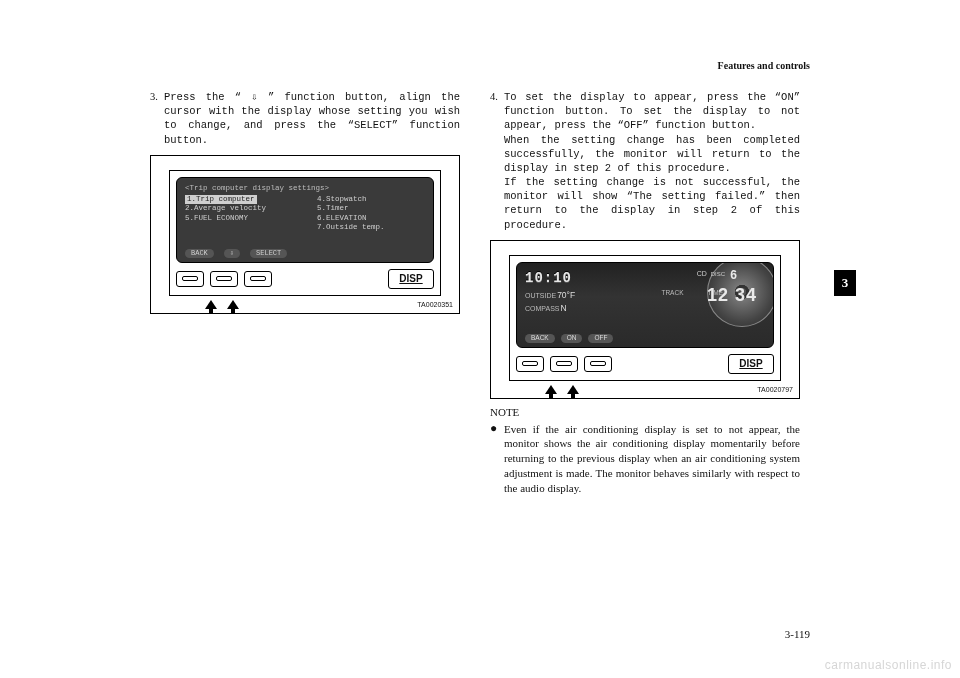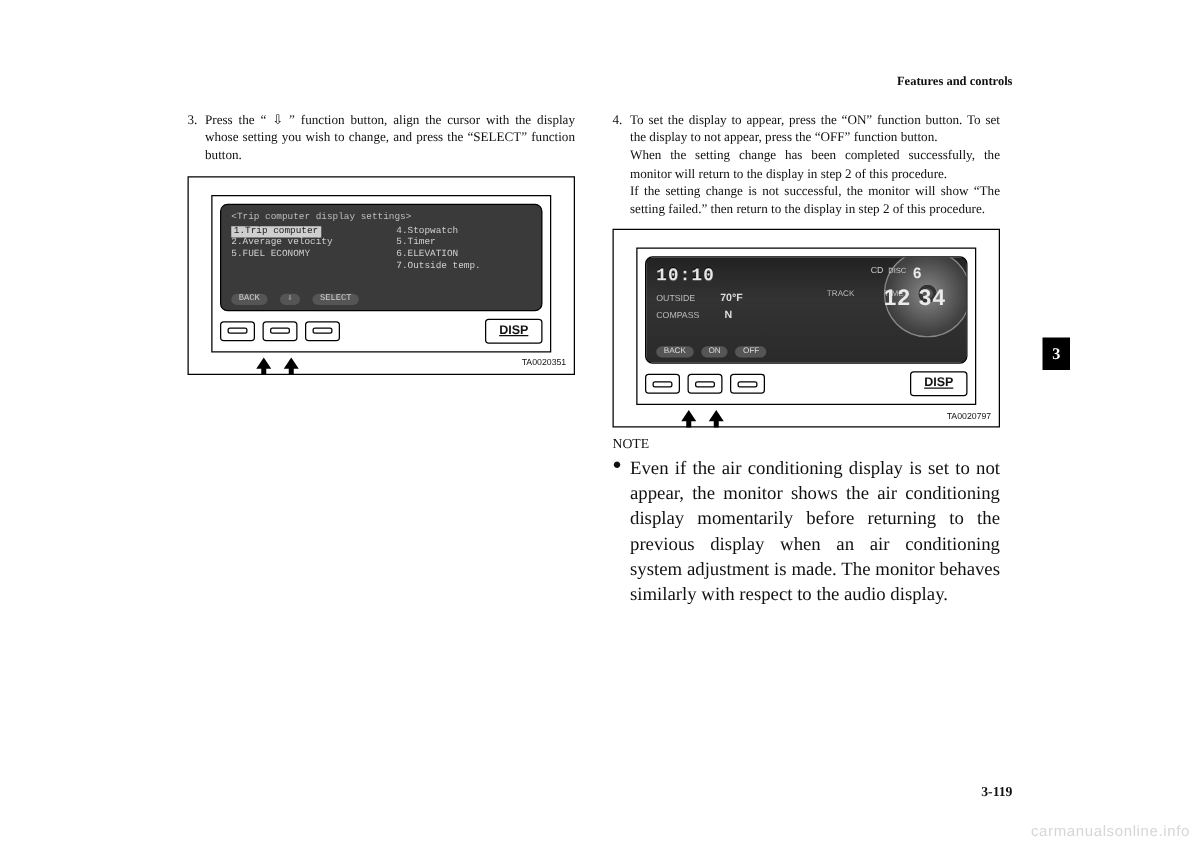--- a/index.html
+++ b/index.html
@@ -31,21 +31,21 @@
     width: 310px;
     font-size: 10.5px;
     line-height: 1.35;
     text-align: justify;
   }
   .col-left { left: 0; top: 10px; }
   .col-right { left: 340px; top: 10px; }
 
   .step { display: flex; }
   .step-num { flex: 0 0 14px; }
-  .step-body { flex: 1 1 auto; }
+  .step-body { flex: 1 1 auto; font-family: Liberation Mono, monospace; }
 
   .figure {
     border: 1.2px solid #000;
     margin-top: 8px;
     padding: 14px 18px 4px 18px;
     position: relative;
   }
   .fig-id {
     position: absolute;
     right: 6px;
@@ -134,57 +134,57 @@
     overflow: hidden;
   }
   .clock {
     font-family: "Courier New", monospace;
     font-size: 14px; font-weight: bold;
     color: #e6e6e6;
     text-shadow: 0 1px 0 #fff3, 0 -1px 0 #000;
     letter-spacing: 1px;
   }
   .row-s { font-size: 7px; color: #bbb; margin-top: 2px; }
-  .row-s b { color: #ddd; font-weight: bold; font-size: 8.5px; margin-left: 20px; }
+  .row-s b { color: #ddd; font-weight: normal; font-size: 8.5px; margin-left: 1px; }
   .softkeys2 { position: absolute; left: 8px; bottom: 4px; display: flex; gap: 6px; font-size: 6.5px; color: #ddd; }
   .softkeys2 span { background: #555; border-radius: 6px; padding: 0 6px; }
   .cd-disc {
     position: absolute;
     right: 14px; top: 4px;
     width: 70px; height: 70px;
     border-radius: 50%;
     background: radial-gradient(circle at 50% 50%, #555 0 8%, #333 9% 14%, #777 15%, #444 60%, #222 100%);
     box-shadow: inset 0 0 0 1px #888;
     transform: translate(18px, -10px);
   }
   .cd-label { position: absolute; right: 48px; top: 6px; font-size: 7px; color: #ccc; }
   .cd-num { position: absolute; right: 36px; top: 4px; font-size: 12px; font-weight: bold; color: #eaeaea; }
   .track { position: absolute; right: 50px; top: 26px; font-size: 6.5px; color: #bbb; }
   .track-val { position: absolute; right: 16px; top: 20px; font-size: 18px; font-weight: bold; color: #eaeaea; letter-spacing: 1px;}
   .track .tm { margin-left: 24px; }
 
   .note-head { font-size: 11px; margin-top: 6px; }
   .bullet { display: flex; margin-top: 2px; }
   .bullet .dot { flex: 0 0 14px; font-size: 12px; line-height: 1; }
-  .bullet .btxt { flex: 1 1 auto; font-size: 15px; text-align: justify; }
+  .bullet .btxt { flex: 1 1 auto; font-size: 11px; text-align: justify; }
 
   .side-tab {
     position: absolute;
     right: -46px;
     top: 190px;
     width: 22px; height: 26px;
     background: #000;
     color: #fff;
     font-size: 13px; font-weight: bold;
     display: flex; align-items: center; justify-content: center;
   }
   .pagenum {
     position: absolute;
     right: 0; bottom: -30px;
-    font-size: 11px; font-weight: bold;
+    font-size: 11px; font-weight: normal;
   }
   .watermark {
     position: absolute;
     right: 8px; bottom: 6px;
     font-family: Arial, sans-serif;
     font-size: 12px;
     color: #d6d6d6;
     letter-spacing: .5px;
   }
 </style>

